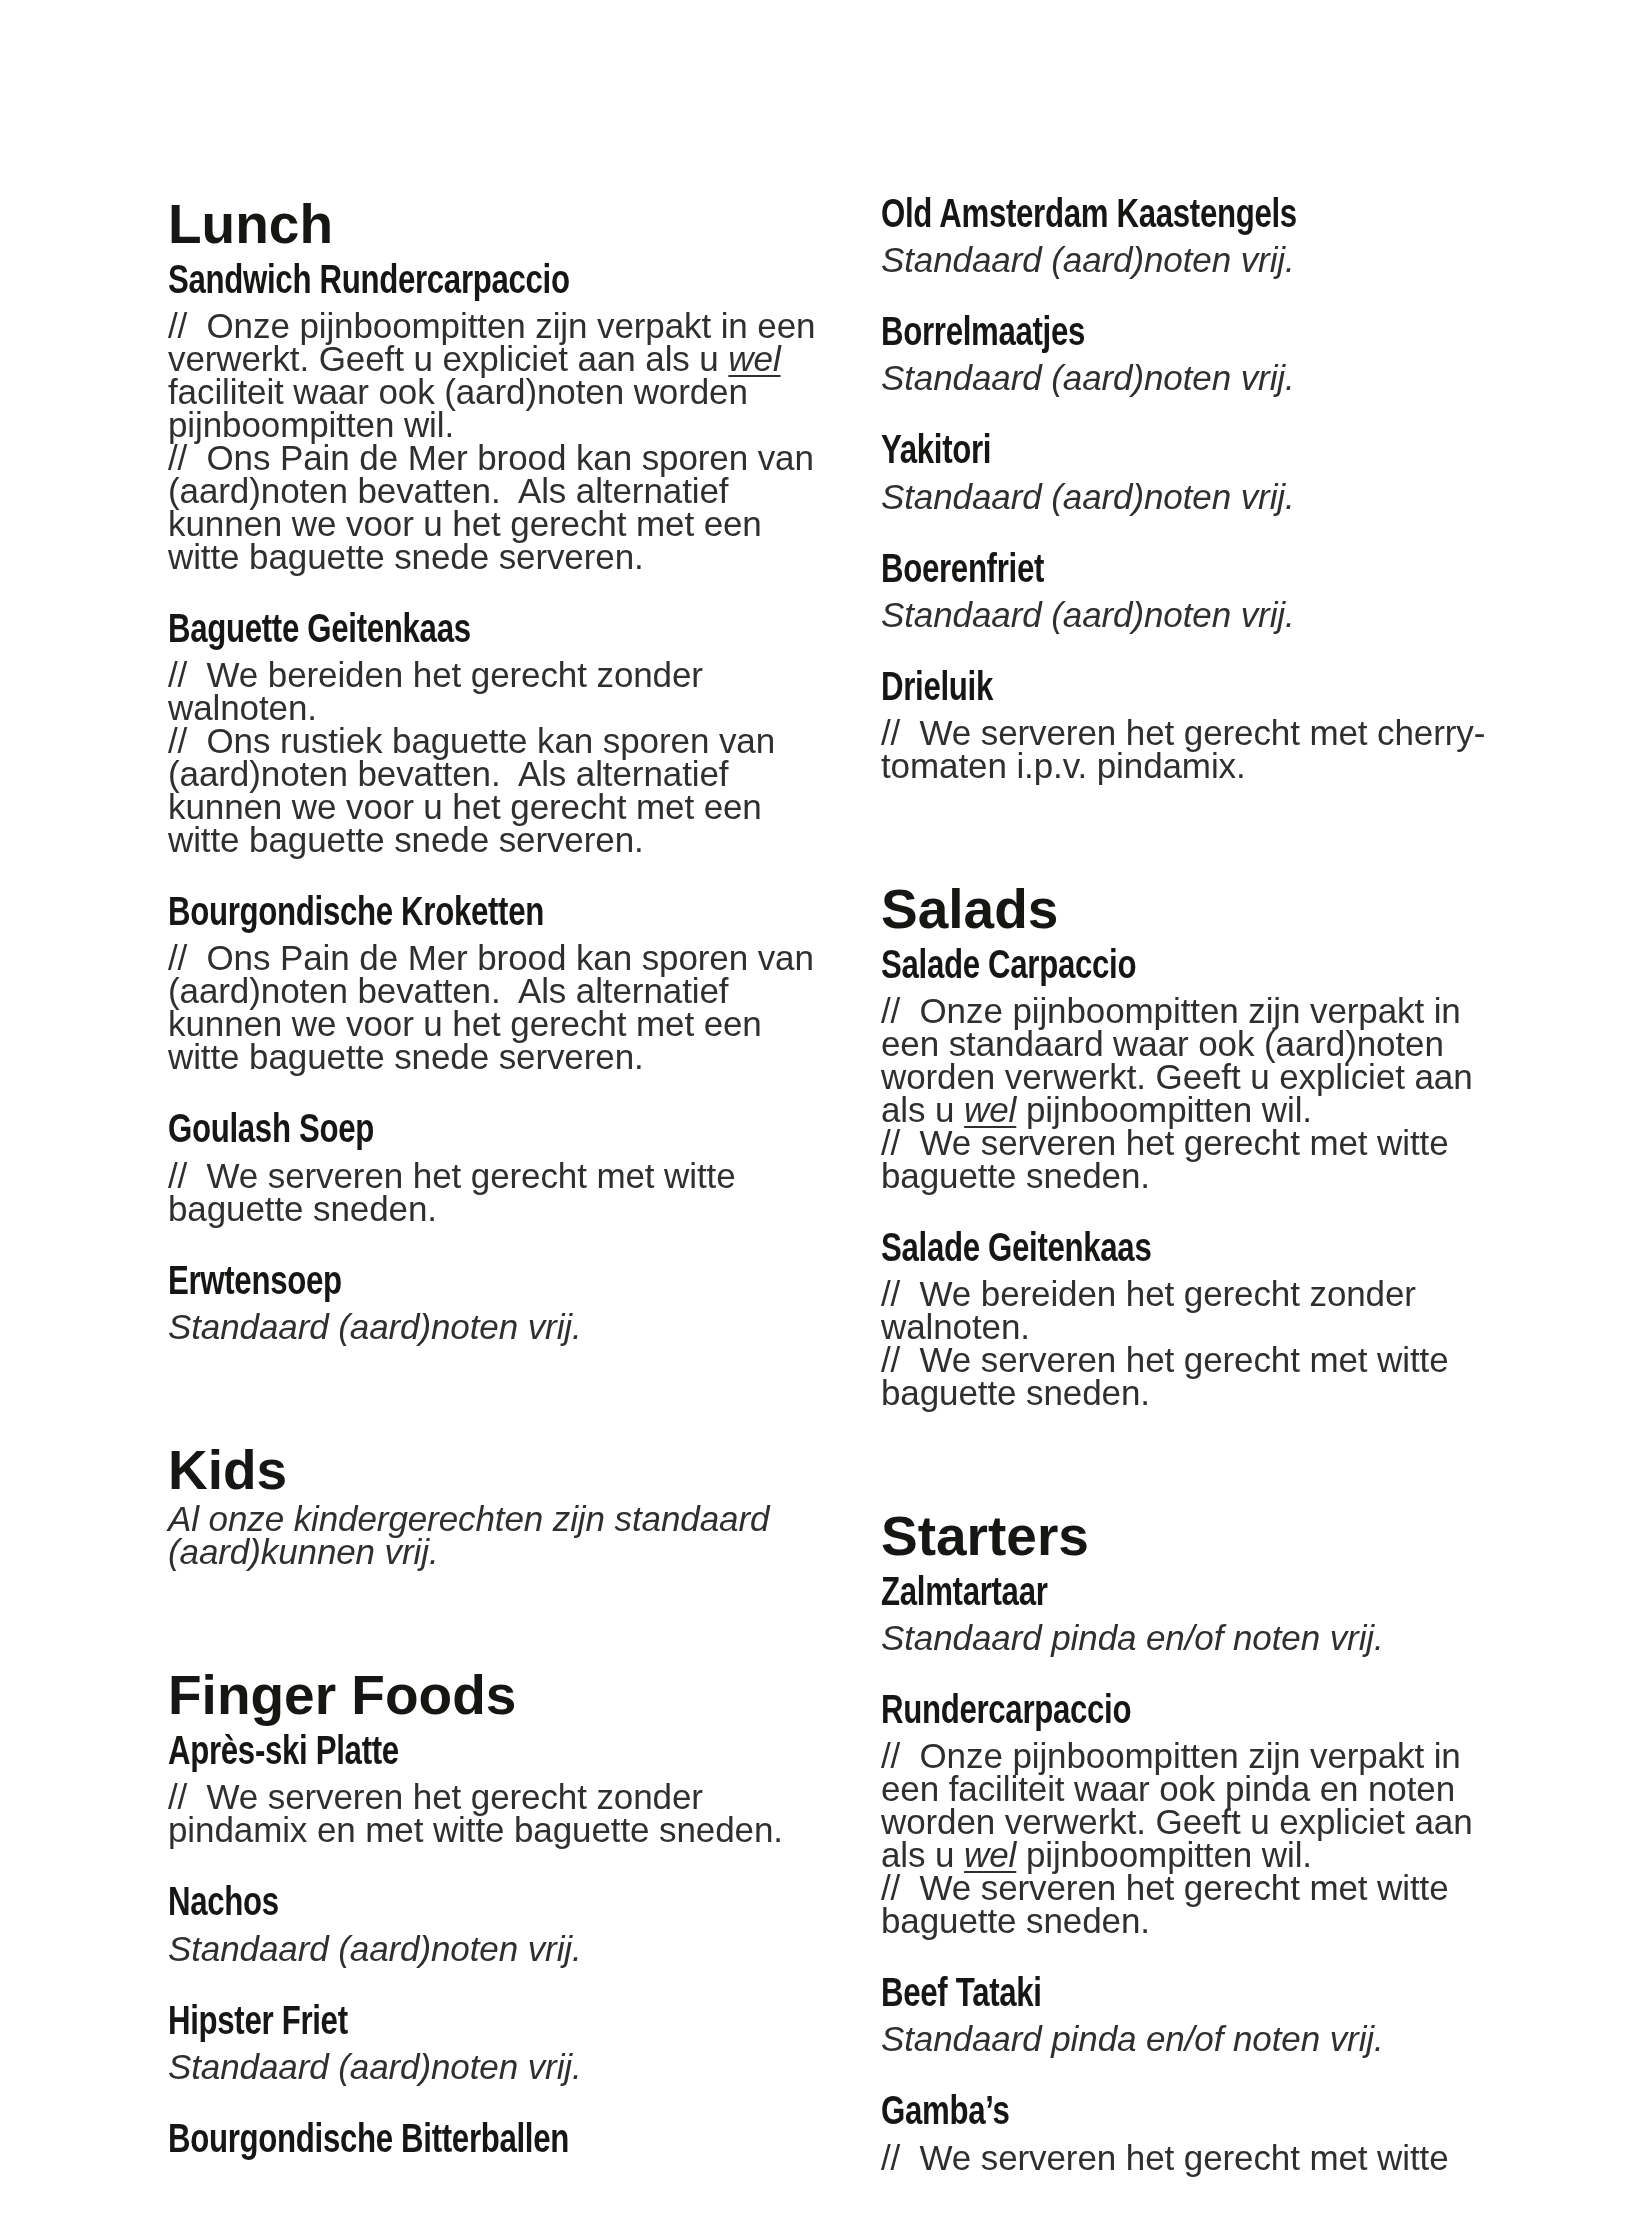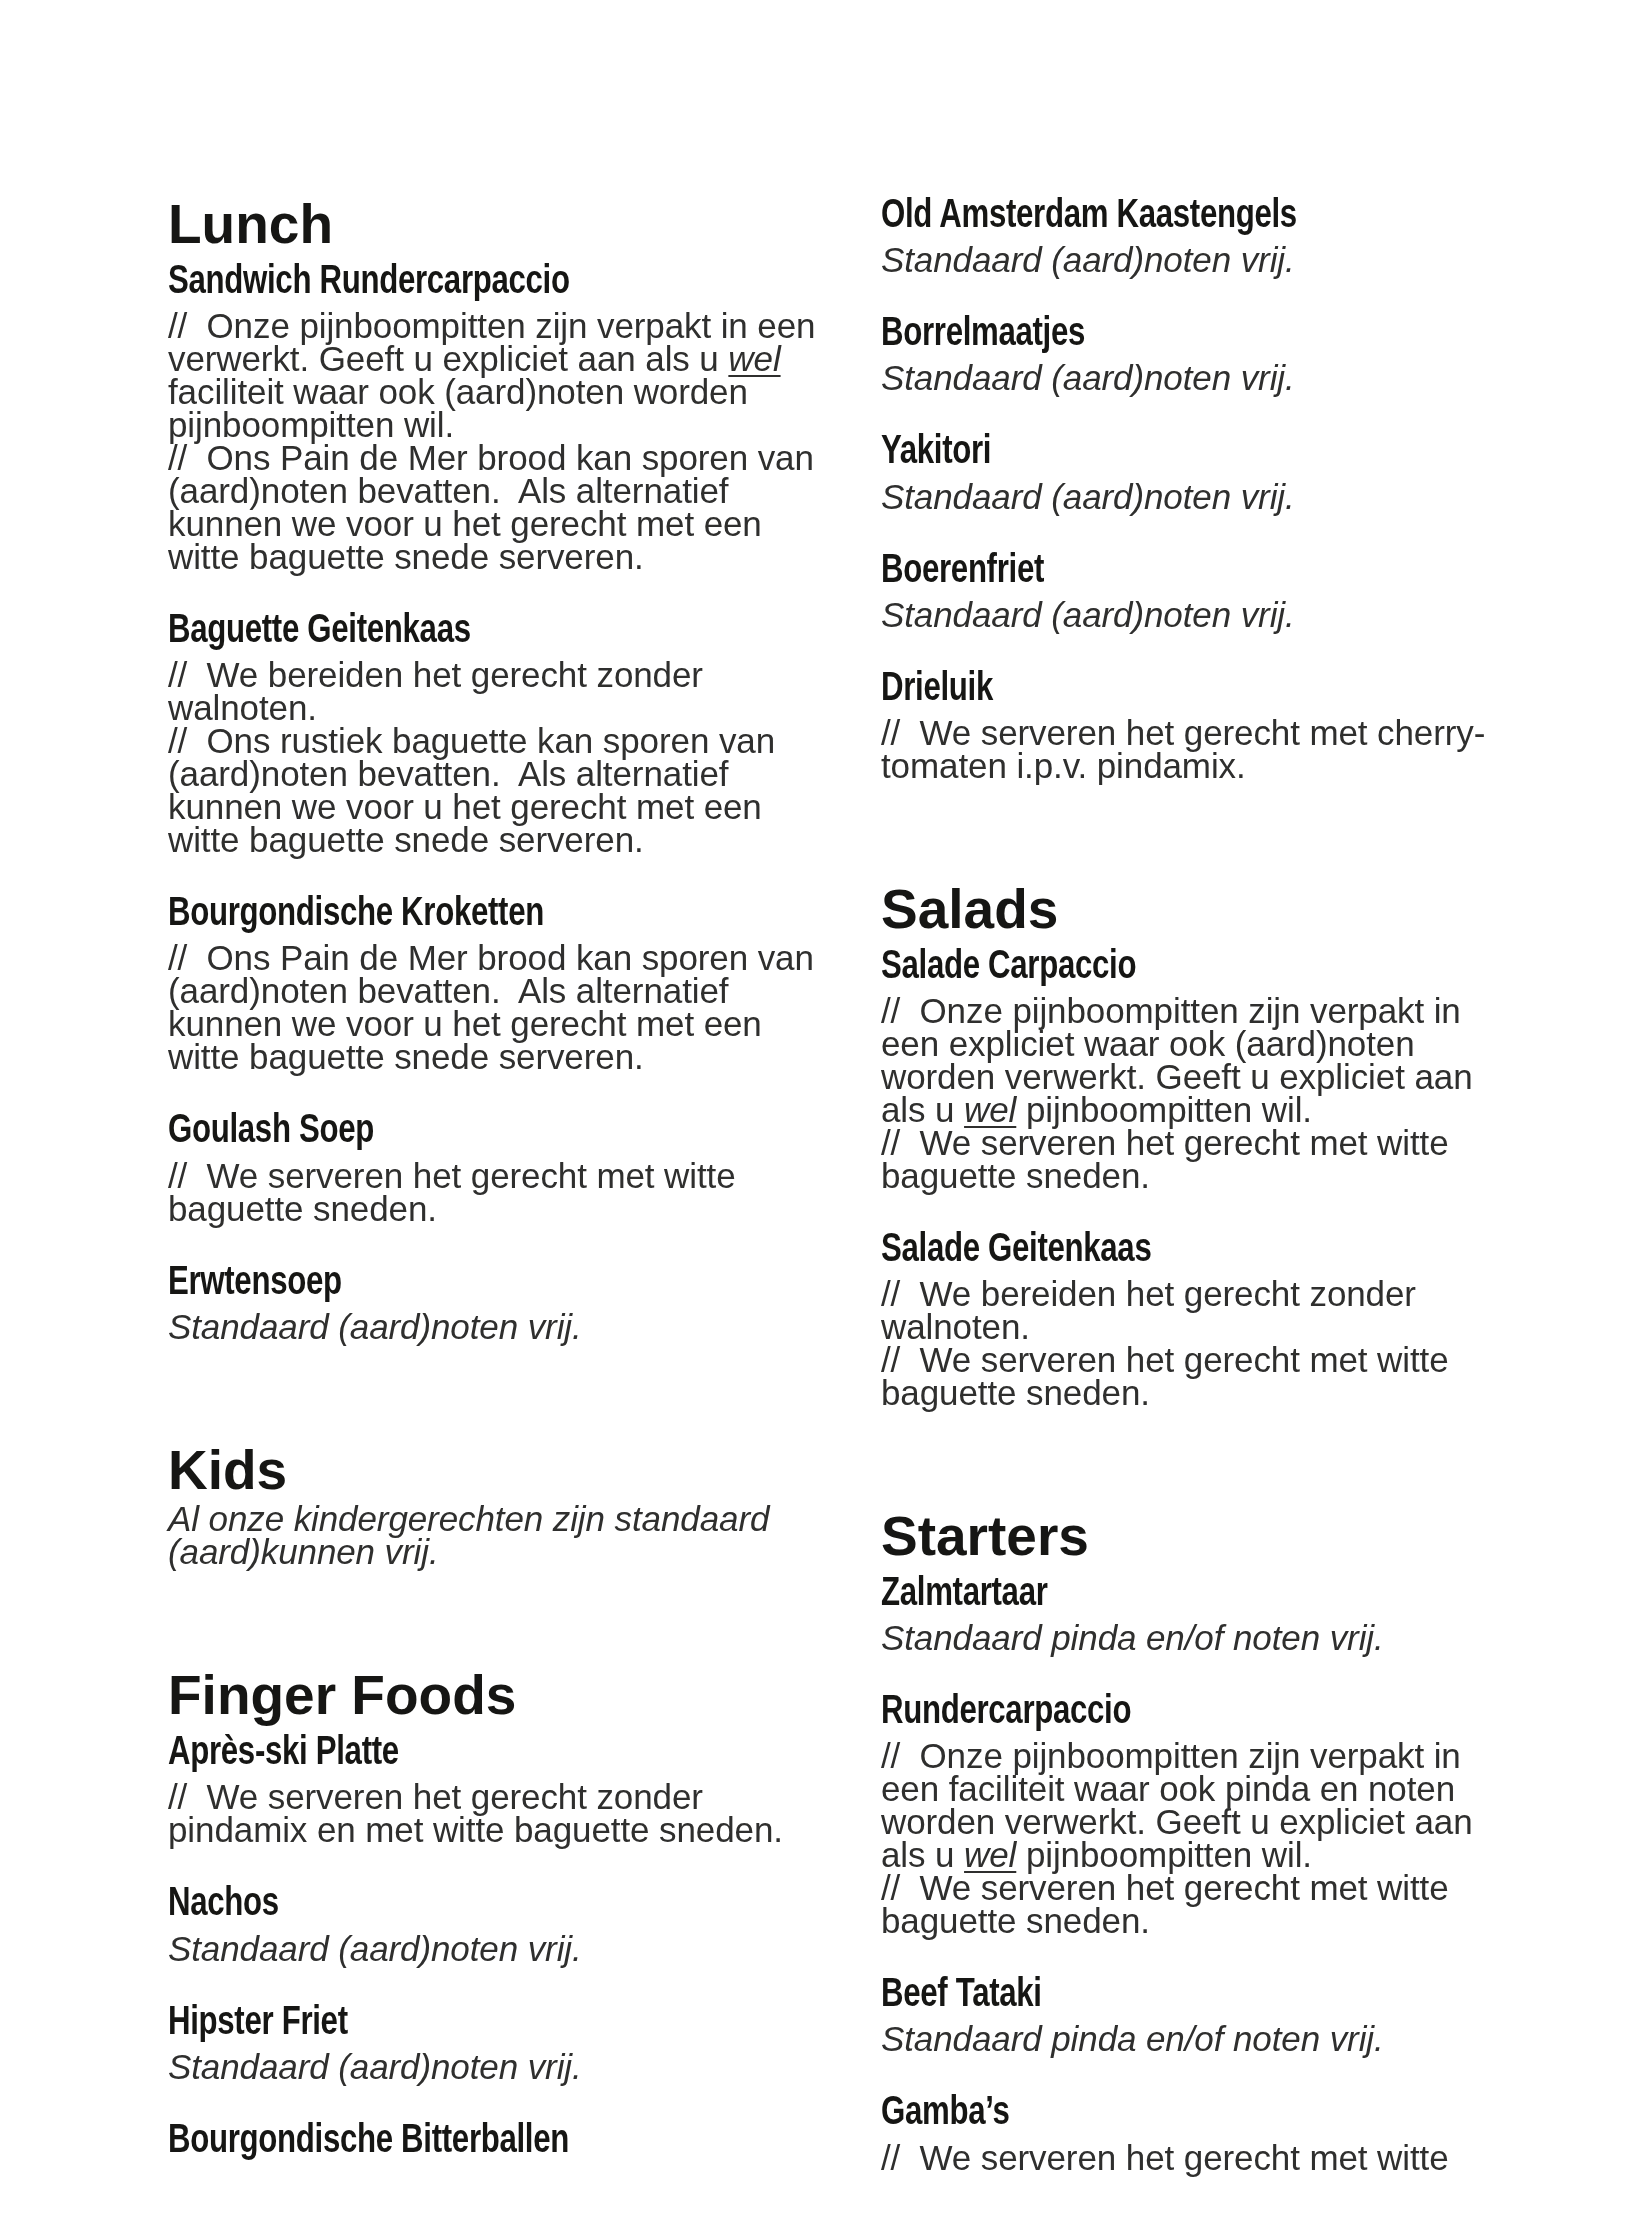--- a/index.html
+++ b/index.html
@@ -183,21 +183,21 @@
             <div class="note-line">tomaten i.p.v. pindamix.</div>
           </div>
         </div>
       </div>
       <div class="section">
         <div class="section-title">Salads</div>
         <div class="item">
           <div class="item-name"><span class="cx">Salade Carpaccio</span></div>
           <div class="item-body">
             <div class="note-line">//  Onze pijnboompitten zijn verpakt in</div>
-            <div class="note-line">een expliciet waar ook (aard)noten</div>
+            <div class="note-line">een standaard waar ook (aard)noten</div>
             <div class="note-line">worden verwerkt. Geeft u expliciet aan</div>
             <div class="note-line">als u <span class="wel">wel</span> pijnboompitten wil.</div>
             <div class="note-line">//  We serveren het gerecht met witte</div>
             <div class="note-line">baguette sneden.</div>
           </div>
         </div>
         <div class="item">
           <div class="item-name"><span class="cx">Salade Geitenkaas</span></div>
           <div class="item-body">
             <div class="note-line">//  We bereiden het gerecht zonder</div>

